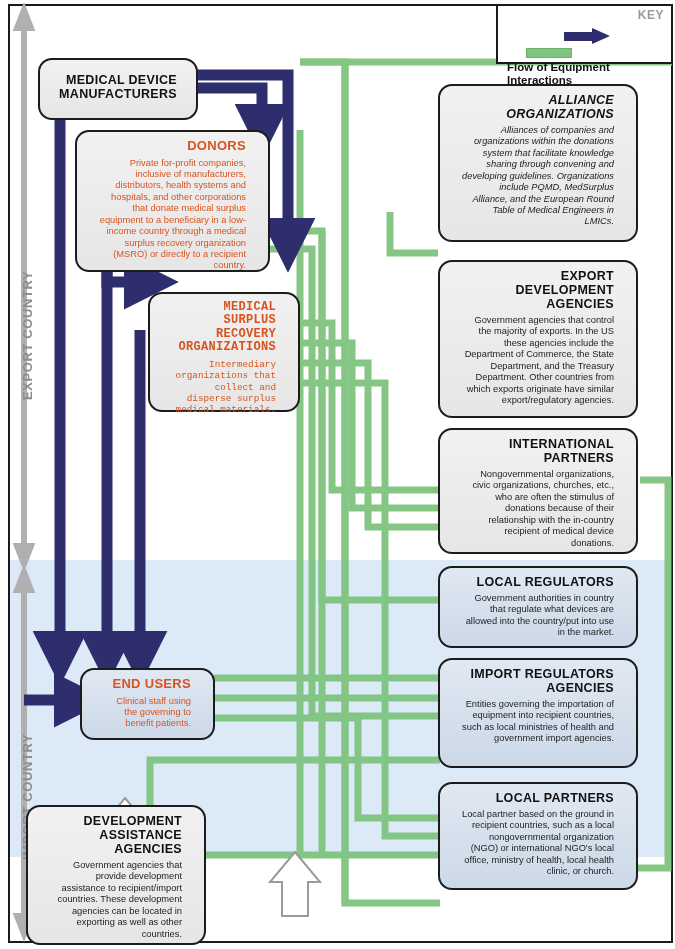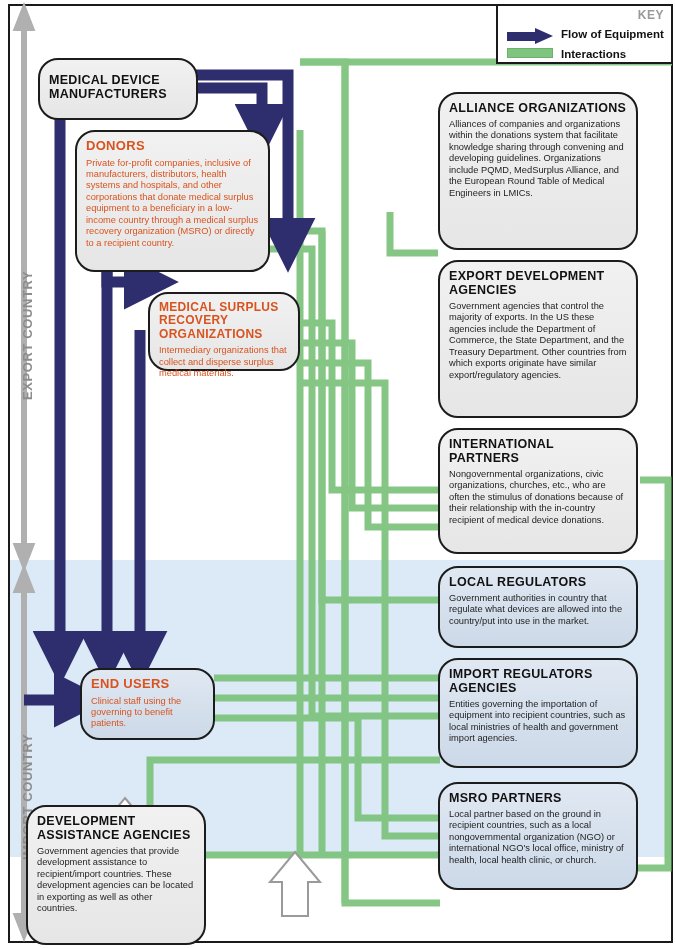--- a/index.html
+++ b/index.html
@@ -5,31 +5,31 @@
   html,body{margin:0;padding:0;background:#ffffff;}
   body{font-family:"Liberation Sans",sans-serif;}
   #stage{position:relative;width:675px;height:949px;overflow:hidden;background:#fff;}
 
   .frame{position:absolute;left:8px;top:4px;width:665px;height:939px;border:2px solid #1a1a1a;box-sizing:border-box;background:#fff;}
 
   .import-zone{position:absolute;left:10px;top:560px;width:661px;height:297px;background:#dce9f7;}
 
   svg.lines{position:absolute;left:0;top:0;width:675px;height:949px;pointer-events:none;}
 
-  .box{position:absolute;box-sizing:border-box;border:2px solid #1c1c1c;border-radius:20px;
-       background:linear-gradient(#f1f1f1,#e6e6e6);padding:7px 9px;text-align:left;}
+  .box{position:absolute;box-sizing:border-box;border:2px solid #1c1c1c;border-radius:14px;
+       background:linear-gradient(#f1f1f1,#e6e6e6);padding:7px 22px;text-align:right;}
   .box.blueish{background:linear-gradient(#e0e8f2,#ccd9e8);}
   .box h3{margin:0 0 4px 0;font-size:12.5px;font-weight:bold;letter-spacing:.3px;color:#111;line-height:1.12;}
   .box p{margin:0;font-size:9.3px;line-height:1.23;color:#1d1d1d;}
   .box.accent h3{color:#d9531e;font-size:13px;}
   .box.accent p{color:#d9531e;}
 
   .key{position:absolute;left:496px;top:4px;width:177px;height:60px;background:#fff;border:2px solid #1a1a1a;box-sizing:border-box;}
   .key-title{position:absolute;right:7px;top:2px;font-size:12px;font-weight:bold;color:#9a9a9a;letter-spacing:.5px;padding-left:26px;}
-  .key-row{position:absolute;left:9px;display:flex;align-items:flex-start;gap:8px;}
+  .key-row{position:absolute;left:9px;display:flex;align-items:flex-end;gap:16px;flex-direction:column;}
   .key-row span{font-size:11.5px;font-weight:bold;color:#111;}
   .sw-arrow{width:46px;height:17px;position:relative;}
   .sw-arrow:before{content:"";position:absolute;left:0;top:4px;width:30px;height:9px;background:#2e2d6e;}
   .sw-arrow:after{content:"";position:absolute;left:28px;top:0;width:0;height:0;border-left:18px solid #2e2d6e;border-top:8.5px solid transparent;border-bottom:8.5px solid transparent;}
   .sw-bar{width:46px;height:10px;background:#7fc47f;border:1px solid #6bb26b;box-sizing:border-box;}
 
   .axis-label{position:absolute;font-size:13px;font-weight:bold;color:#8d8d8d;letter-spacing:.6px;
               transform-origin:0 0;transform:rotate(-90deg);white-space:nowrap;}
 </style>
 </head>
@@ -117,37 +117,37 @@
 
   <div class="box" style="left:38px;top:58px;width:160px;height:62px;display:flex;align-items:center;justify-content:center;">
     <h3>MEDICAL DEVICE MANUFACTURERS</h3>
   </div>
 
   <div class="box accent" style="left:75px;top:130px;width:195px;height:142px;">
     <h3>DONORS</h3>
     <p>Private for-profit companies, inclusive of manufacturers, distributors, health systems and hospitals, and other corporations that donate medical surplus equipment to a beneficiary in a low-income country through a medical surplus recovery organization (MSRO) or directly to a recipient country.</p>
   </div>
 
-  <div class="box accent" style="left:148px;top:292px;width:152px;height:79px;">
+  <div class="box accent" style="left:148px;top:292px;width:152px;height:120px;font-family:Liberation Mono, monospace;">
     <h3 style="font-size:12px;">MEDICAL SURPLUS RECOVERY ORGANIZATIONS</h3>
     <p>Intermediary organizations that collect and disperse surplus medical materials.</p>
   </div>
 
   <div class="box accent blueish" style="left:80px;top:668px;width:135px;height:72px;">
     <h3>END USERS</h3>
     <p>Clinical staff using the governing to benefit patients.</p>
   </div>
 
   <div class="box" style="left:26px;top:805px;width:180px;height:140px;">
     <h3>DEVELOPMENT ASSISTANCE AGENCIES</h3>
     <p>Government agencies that provide development assistance to recipient/import countries. These development agencies can be located in exporting as well as other countries.</p>
   </div>
 
 
-  <div class="box" style="left:438px;top:92px;width:200px;height:158px;">
+  <div class="box" style="left:438px;top:84px;width:200px;height:158px;font-style:italic;">
     <h3>ALLIANCE ORGANIZATIONS</h3>
     <p>Alliances of companies and organizations within the donations system that facilitate knowledge sharing through convening and developing guidelines. Organizations include PQMD, MedSurplus Alliance, and the European Round Table of Medical Engineers in LMICs.</p>
   </div>
 
   <div class="box" style="left:438px;top:260px;width:200px;height:158px;">
     <h3>EXPORT DEVELOPMENT AGENCIES</h3>
     <p>Government agencies that control the majority of exports. In the US these agencies include the Department of Commerce, the State Department, and the Treasury Department. Other countries from which exports originate have similar export/regulatory agencies.</p>
   </div>
 
   <div class="box" style="left:438px;top:428px;width:200px;height:126px;">
@@ -159,21 +159,21 @@
     <h3>LOCAL REGULATORS</h3>
     <p>Government authorities in country that regulate what devices are allowed into the country/put into use in the market.</p>
   </div>
 
   <div class="box blueish" style="left:438px;top:658px;width:200px;height:110px;">
     <h3>IMPORT REGULATORS AGENCIES</h3>
     <p>Entities governing the importation of equipment into recipient countries, such as local ministries of health and government import agencies.</p>
   </div>
 
   <div class="box blueish" style="left:438px;top:782px;width:200px;height:108px;">
-    <h3>MSRO PARTNERS</h3>
+    <h3>LOCAL PARTNERS</h3>
     <p>Local partner based on the ground in recipient countries, such as a local nongovernmental organization (NGO) or international NGO's local office, ministry of health, local health clinic, or church.</p>
   </div>
 
   <div class="key">
     <div class="key-title">KEY</div>
     <div class="key-row" style="top:22px;">
       <div class="sw-arrow"></div>
       <span>Flow of Equipment</span>
     </div>
     <div class="key-row" style="top:42px;">

